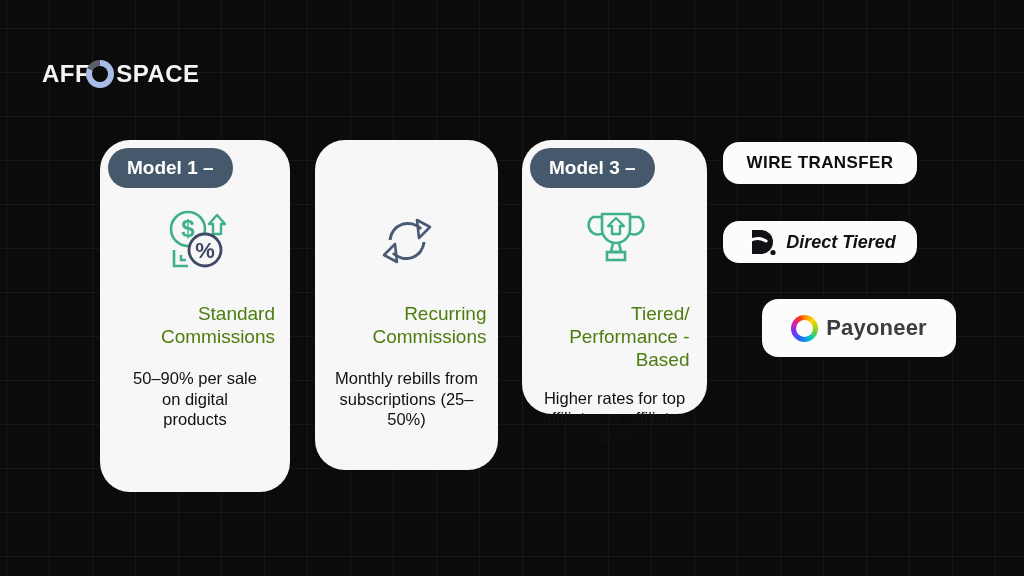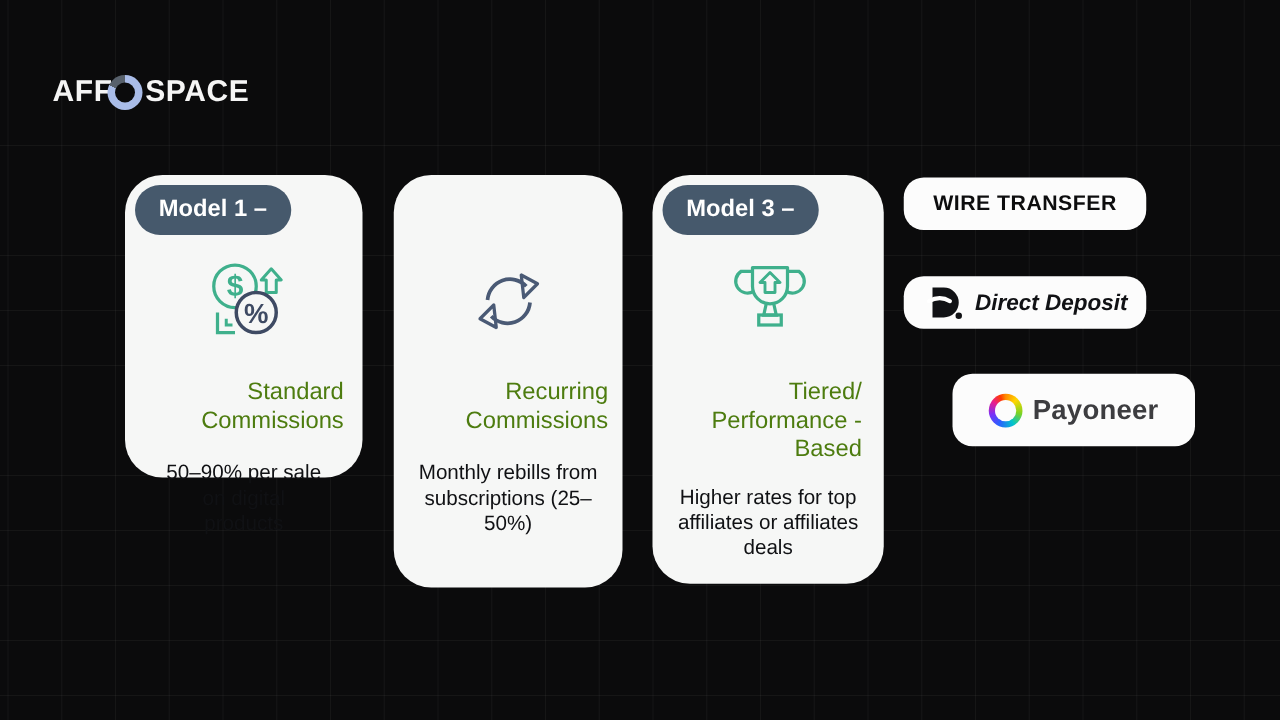--- a/index.html
+++ b/index.html
@@ -20,23 +20,23 @@
   .logo { position:absolute; left:42px; top:60px; display:flex; align-items:center; }
   .logo-text { color:#f5f5f5; font-size:24px; font-weight:800; letter-spacing:0.5px; }
   .logo-ring { position:relative; width:28px; height:28px; border-radius:50%;
     background:conic-gradient(#a9bce8 0 295deg, #57606b 295deg 360deg);
     margin:0 2px 0 -4px; }
   .logo-ring::after { content:""; position:absolute; inset:6px; border-radius:50%; background:#0b0b0c; }
 
   
   .card { position:absolute; background:#f6f7f6; border-radius:30px;
     display:flex; flex-direction:column; align-items:center; padding-top:62px; }
-  .card1 { left:100px; top:140px; width:190px; height:242px; }
+  .card1 { left:100px; top:140px; width:190px; height:352px; }
   .card2 { left:315px; top:140px; width:183px; height:330px; }
-  .card3 { left:522px; top:140px; width:185px; height:327px; }
+  .card3 { left:522px; top:140px; width:185px; height:274px; }
 
   .badge { position:absolute; left:8px; top:8px; background:#46596c; color:#ffffff;
     font-size:19px; font-weight:700; padding:9px 19px; border-radius:24px; white-space:nowrap; }
 
   .icon-wrap { width:76px; height:76px; display:flex; align-items:center; justify-content:center; }
 
   .card-title { margin-top:24px; font-size:19px; font-weight:400; color:#4d7c0f;
     text-align:right; line-height:1.22; }
   .card1 .card-title { max-width:160px; }
   .card2 .card-title { max-width:160px; }
@@ -128,21 +128,21 @@
   </div>
 
   <div class="pill pill-dd">
     <span style="display:flex;">
       <svg width="34" height="34" viewBox="0 0 34 34">
         <path d="M8 5 H17 A12 12 0 0 1 17 29 H8 Z" fill="#111215"></path>
         <path d="M5 16 Q14 11 22 16" stroke="#ffffff" stroke-width="3.2" fill="none" stroke-linecap="round"></path>
         <circle cx="29" cy="27.5" r="2.6" fill="#111215"></circle>
       </svg>
     </span>
-    <span class="pill-label">Direct Deposit</span>
+    <span class="pill-label">Direct Tiered</span>
   </div>
 
   <div class="pill pill-payo">
     <span class="payoneer-ring"></span>
     <span class="pill-label">Payoneer</span>
   </div>
 
 </div>
 
 </body></html>

